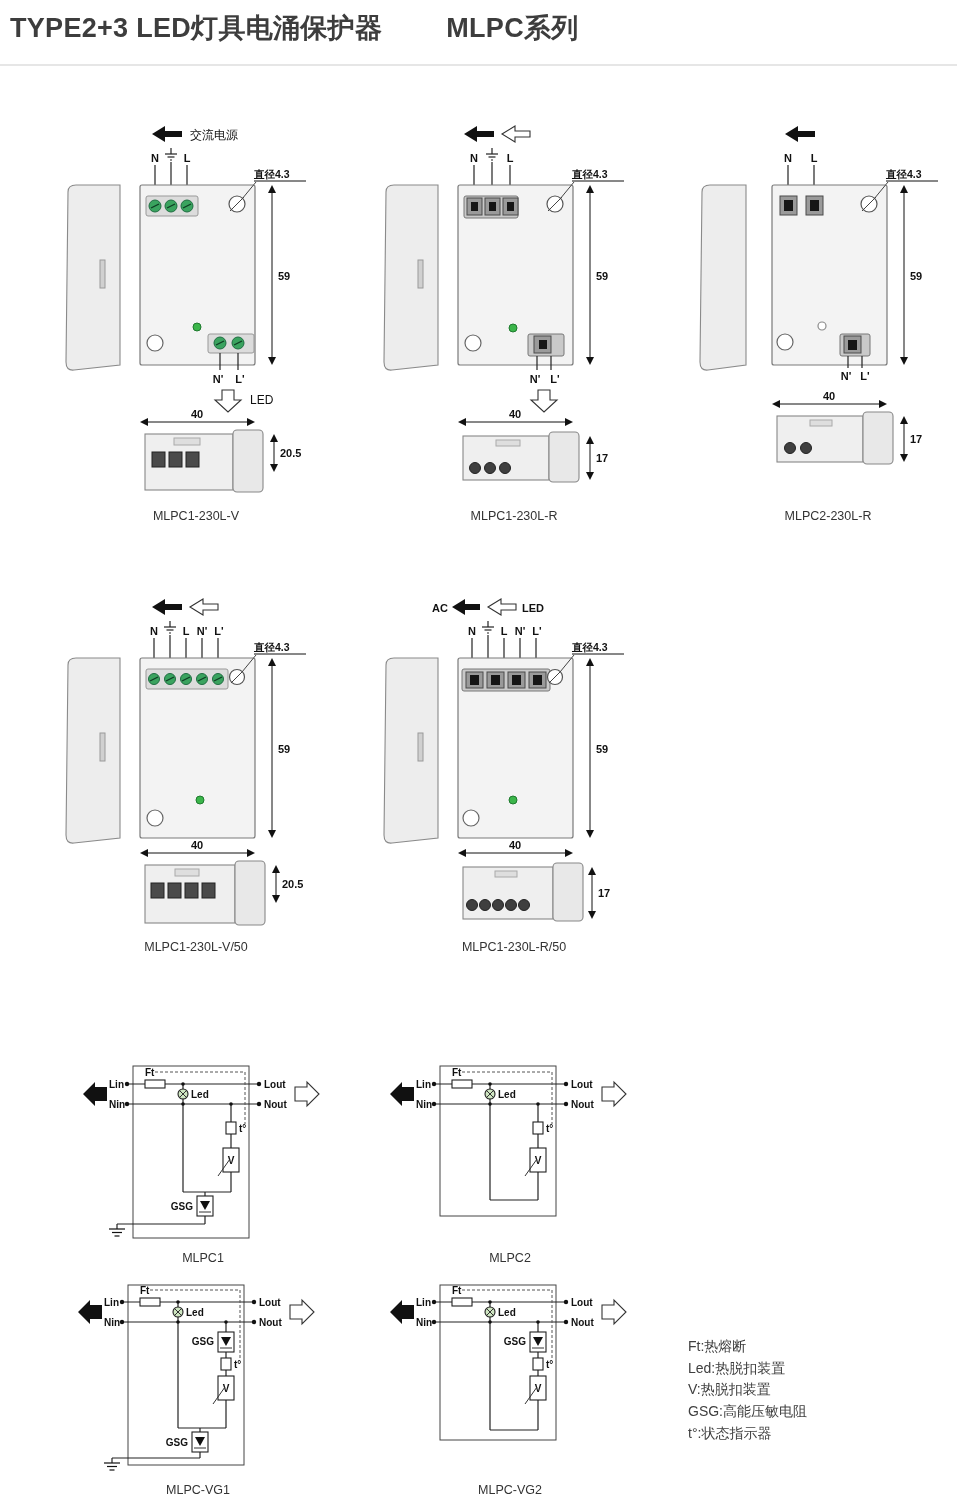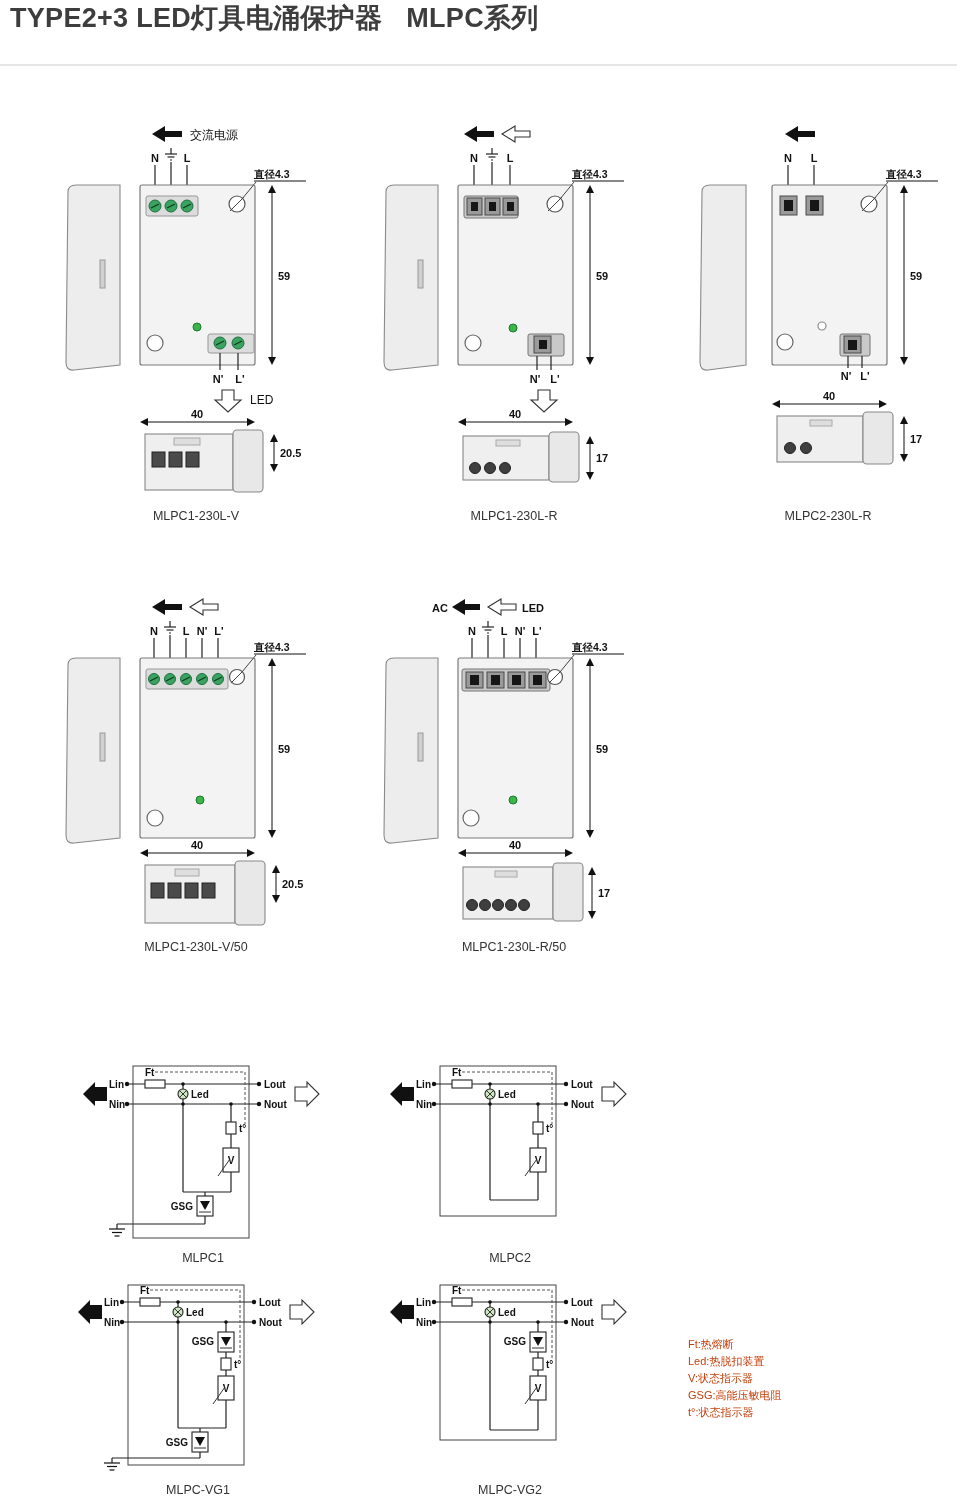--- a/index.html
+++ b/index.html
@@ -1,19 +1,19 @@
 <!DOCTYPE html>
 <html><head>
 <meta charset="utf-8">
 <style>
   html,body{margin:0;padding:0;background:#fff}
   .page{position:relative;width:957px;height:1500px;background:#fff;
         font-family:"Liberation Sans","DejaVu Sans",sans-serif;overflow:hidden}
-  .title{position:absolute;left:10px;top:0;font-size:27px;font-weight:bold;color:#3d3d3d;
-         letter-spacing:.3px;display:flex;gap:24px;white-space:nowrap}
+  .title{position:absolute;left:10px;top:10px;font-size:27px;font-weight:bold;color:#3d3d3d;
+         letter-spacing:.3px;display:flex;gap:64px;white-space:nowrap}
   .divider{position:absolute;left:0;top:64px;width:100%;height:2px;background:#e6e6e6}
   .fig{position:absolute}
   svg{overflow:visible;display:block}
   text{font-family:"Liberation Sans","DejaVu Sans",sans-serif}
   .pin{font-size:11px;font-weight:bold;fill:#111}
   .mid{text-anchor:middle}.end{text-anchor:end}
   .dim{font-size:11px;font-weight:bold;fill:#111}
   .cn{font-size:12px;fill:#111}
   .dia{font-size:10.5px;font-weight:bold;fill:#111}
   .cap{font-size:12.5px;fill:#333;text-anchor:middle}
@@ -42,21 +42,21 @@
   .bcir{fill:#3f3f3f;stroke:#222;stroke-width:1}
   .bblock{fill:#e8e8e8;stroke:#888;stroke-width:1.1}
   .gndln{stroke:#111;stroke-width:1.2}
   .cw{stroke:#222;stroke-width:1.2;fill:none}
   .cwt{stroke:#333;stroke-width:1;fill:none}
   .dash{stroke:#555;stroke-width:1;stroke-dasharray:3 2;fill:none}
   .encl{fill:none;stroke:#444;stroke-width:1}
   .comp{fill:#fff;stroke:#222;stroke-width:1.1}
   .node{fill:#111}
   .ledsym{fill:#cfe6c2;stroke:#222;stroke-width:1.1}
-  .legend{position:absolute;left:688px;top:1336px;font-size:11px;color:#c2410c;line-height:1.55}
+  .legend{position:absolute;left:688px;top:1336px;font-size:14px;color:#404040;line-height:1.55}
 </style>
 </head>
 <body>
 
 <div class="page">
 
   <div class="title">
     <span>TYPE2+3 LED灯具电涌保护器</span>
     <span>MLPC系列</span>
   </div>
@@ -676,18 +676,18 @@
       <circle class="node" cx="100" cy="22" r="1.8"></circle>
         <circle class="node" cx="100" cy="42" r="1.8"></circle>
       <circle class="node" cx="148" cy="42" r="1.8"></circle>
     </g>
     <text class="cap" x="120" y="214">MLPC-VG2</text>
   </svg>
 
   <div class="legend">
     <div>Ft:热熔断</div>
     <div>Led:热脱扣装置</div>
-    <div>V:状态指示器</div>
+    <div>V:热脱扣装置</div>
     <div>GSG:高能压敏电阻</div>
     <div>t°:状态指示器</div>
   </div>
 
 </div>
 
 </body></html>

